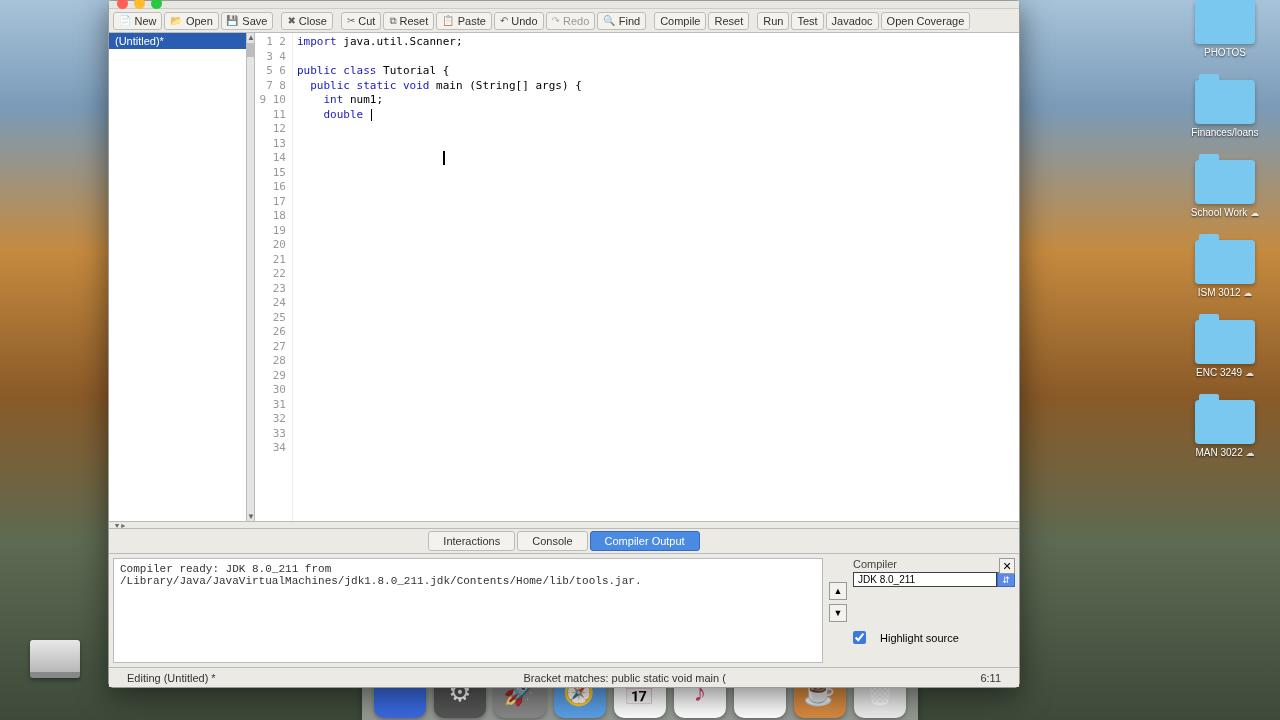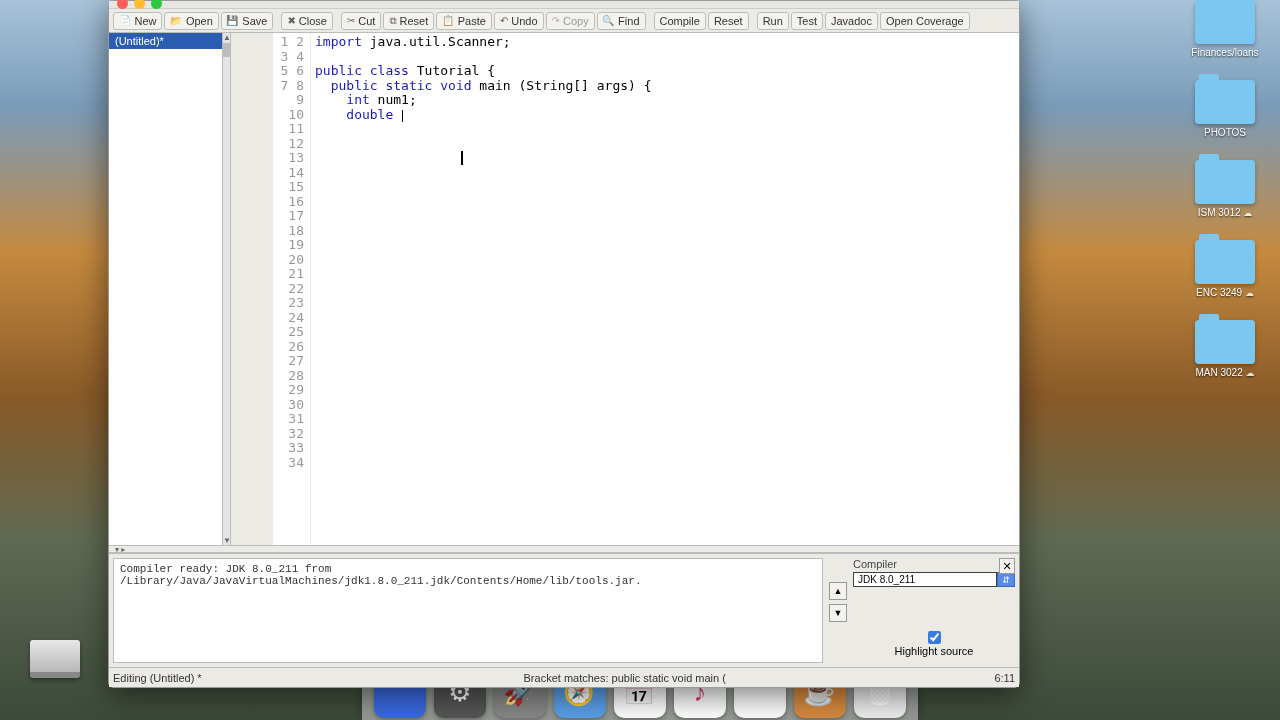--- a/index.html
+++ b/index.html
@@ -30,62 +30,66 @@
   .titlebar { height:8px; background:#e8e6e0; border-bottom:1px solid #ccc; position:relative; }
   .traffic { position:absolute; left:8px; top:-3px; display:flex; gap:6px; }
   .tlight { width:11px; height:11px; border-radius:50%; }
   .tred{background:#ff5f57;} .tyel{background:#ffbd2e;} .tgrn{background:#28c940;}
   .toolbar { height:24px; background:#eceae4; border-bottom:1px solid #bbb; display:flex; align-items:center; padding:0 4px; gap:2px; }
   .tbtn { display:flex; align-items:center; gap:3px; padding:2px 5px; background:#f4f2ec; border:1px solid #bdbdbd; border-radius:3px; font-size:11px; color:#333; cursor:default; white-space:nowrap; }
   .tbtn .ic { font-size:10px; opacity:.75; }
   .tsep { width:4px; }
   .tbtn.disabled { color:#999; }
   .main { flex:1; display:flex; min-height:0; }
-  .filestrip { width:114px; background:#fff; border-right:1px solid #bbb; }
+  .filestrip { width:138px; background:#fff; border-right:1px solid #bbb; }
   .filetab { background:#2a5db0; color:#fff; padding:2px 6px; font-size:11px; }
   .strip-scroll { width:8px; background:#e4e4e4; border-right:1px solid #bbb; position:relative; }
   .strip-scroll .thumb{position:absolute;left:0;right:0;top:0;height:14px;background:#bdbdbd;}
   .strip-scroll .arrow{position:absolute;left:0;right:0;font-size:8px;text-align:center;color:#666;}
-  .editor { flex:1; background:#fff; display:flex; font-family:Monaco,Consolas,monospace; font-size:13px; position:relative;margin-left:42px; }
+  .editor { flex:1; background:#fff; display:flex; font-family:Monaco,Consolas,monospace; font-size:11px; position:relative; }
   .gutter { width:38px; background:#fff; color:#999; text-align:right; padding:2px 6px 2px 2px; line-height:14.5px; border-right:1px solid #eee;}
   .code { flex:1; padding:2px 4px; line-height:14.5px; white-space:pre; color:#000; position:relative;}
   .kw { color:#1a1ab8; font-weight:normal; }
   .caret { display:inline-block; width:1px; height:12px; background:#000; vertical-align:text-bottom; margin-left:1px;}
   .txtcursor{position:absolute; left:150px; top:118px; width:1px; height:14px; border-left:1px solid #000; border-right:1px solid #000;}
   .collapse-handle{ height:8px; background:#eceae4; border-top:1px solid #bbb; border-bottom:1px solid #bbb; display:flex; align-items:center; justify-content:flex-start; padding-left:6px; font-size:8px; color:#666;}
   .tabs-row { height:24px; background:#eceae4; display:flex; align-items:center; justify-content:center; gap:0; }
   .panetab { padding:3px 14px; border:1px solid #bbb; background:#f4f2ec; font-size:11px; color:#333; border-radius:3px; margin:0 1px;}
   .panetab.active { background:#4a8ae0; color:#fff; border-color:#3a6ac0;}
   .bottom { height:114px; display:flex; border-top:1px solid #bbb; }
   .console { flex:1; background:#fff; border:1px solid #bbb; margin:4px; padding:4px 6px; font-family:Liberation Mono, monospace; font-size:11px; color:#333; }
   .sidepanel { width:170px; position:relative; padding:4px; font-size:11px; }
   .sidepanel .closebtn{ position:absolute; right:4px; top:4px; width:16px; height:16px; border:1px solid #999; text-align:center; line-height:14px; font-size:11px; background:#f4f2ec;}
   .sidepanel label{ color:#444; }
   .combo{ display:flex; margin-top:2px; }
   .combo input{ flex:1; border:1px solid #404040; padding:1px 4px; font-size:10px; background:#fff;}
   .combo .arrowbtn{ width:18px; background:#5a8ae8; color:#fff; display:flex;align-items:center;justify-content:center; font-size:9px; border:1px solid #3a6ac0;}
-  .hsrc{ margin-top:44px; display:flex; align-items:center; gap:1px;flex-direction:column;}
+  .hsrc{ margin-top:44px; display:flex; align-items:center; gap:14px;}
   .hsrc input{ accent-color:#3a7ae0;}
   .ctrlcol{ width:22px; display:flex; flex-direction:column; gap:4px; padding-top:28px; align-items:center;}
   .ctrlcol .btn{ width:18px; height:18px; border:1px solid #999; background:#f4f2ec; font-size:9px; display:flex; align-items:center; justify-content:center;}
-  .statusbar{ height:20px; background:#eceae4; border-top:1px solid #bbb; display:flex; align-items:center; padding:0 4px; font-size:11px; color:#333;}
+  .statusbar{ height:20px; background:#eceae4; border-top:1px solid #bbb; display:flex; align-items:center; padding:0 18px; font-size:11px; color:#333;}
   .statusbar .right{margin-left:auto;}
   .statusbar .mid{position:absolute; left:50%; transform:translateX(-20%);}
 </style>
 </head>
 <body>
 
 <div class="desktop-folders">
   <div class="folder">
       <div class="folder-icon"></div>
+      <div class="folder-label">PHOTOS</div>
+    </div>
+  <div class="folder">
+      <div class="folder-icon"></div>
       <div class="folder-label">Finances/loans</div>
     </div>
   <div class="folder">
       <div class="folder-icon"></div>
-      <div class="folder-label">PHOTOS</div>
+      <div class="folder-label"><span>School Work</span> <span class="cloud">☁</span></div>
     </div>
   <div class="folder">
       <div class="folder-icon"></div>
       <div class="folder-label"><span>ISM 3012</span> <span class="cloud">☁</span></div>
     </div>
   <div class="folder">
       <div class="folder-icon"></div>
       <div class="folder-label"><span>ENC 3249</span> <span class="cloud">☁</span></div>
     </div>
   <div class="folder">
@@ -147,21 +151,21 @@
     <div class="tbtn">
         <span class="ic">📋</span>
         <span>Paste</span>
       </div>
     <div class="tbtn">
         <span class="ic">↶</span>
         <span>Undo</span>
       </div>
     <div class="tbtn disabled">
         <span class="ic">↷</span>
-        <span>Copy</span>
+        <span>Redo</span>
       </div>
     <div class="tbtn">
         <span class="ic">🔍</span>
         <span>Find</span>
       </div>
     <div class="tsep"></div>
     <div class="tbtn">
         <span>Compile</span>
       </div>
     <div class="tbtn">
@@ -232,20 +236,25 @@
 <span class="kw">public class</span><span> Tutorial {</span>
 <span class="kw">  public static void</span><span> main (String[] args) {</span>
 <span class="kw">    int</span><span> num1;</span>
 <span class="kw">    double</span><span> </span><span class="caret"></span>
 <div class="txtcursor"></div></div>
     </div>
   </div>
 
   <div class="collapse-handle">▾ ▸</div>
 
+  <div class="tabs-row">
+    <div class="panetab">Interactions</div>
+    <div class="panetab">Console</div>
+    <div class="panetab active">Compiler Output</div>
+  </div>
 
   <div class="bottom">
     <div class="console" style="white-space:pre-wrap">Compiler ready: JDK 8.0_211 from
 /Library/Java/JavaVirtualMachines/jdk1.8.0_211.jdk/Contents/Home/lib/tools.jar.</div>
     <div class="ctrlcol">
       <div class="btn">▲</div>
       <div class="btn">▼</div>
     </div>
     <div class="sidepanel">
       <div class="closebtn">✕</div>

